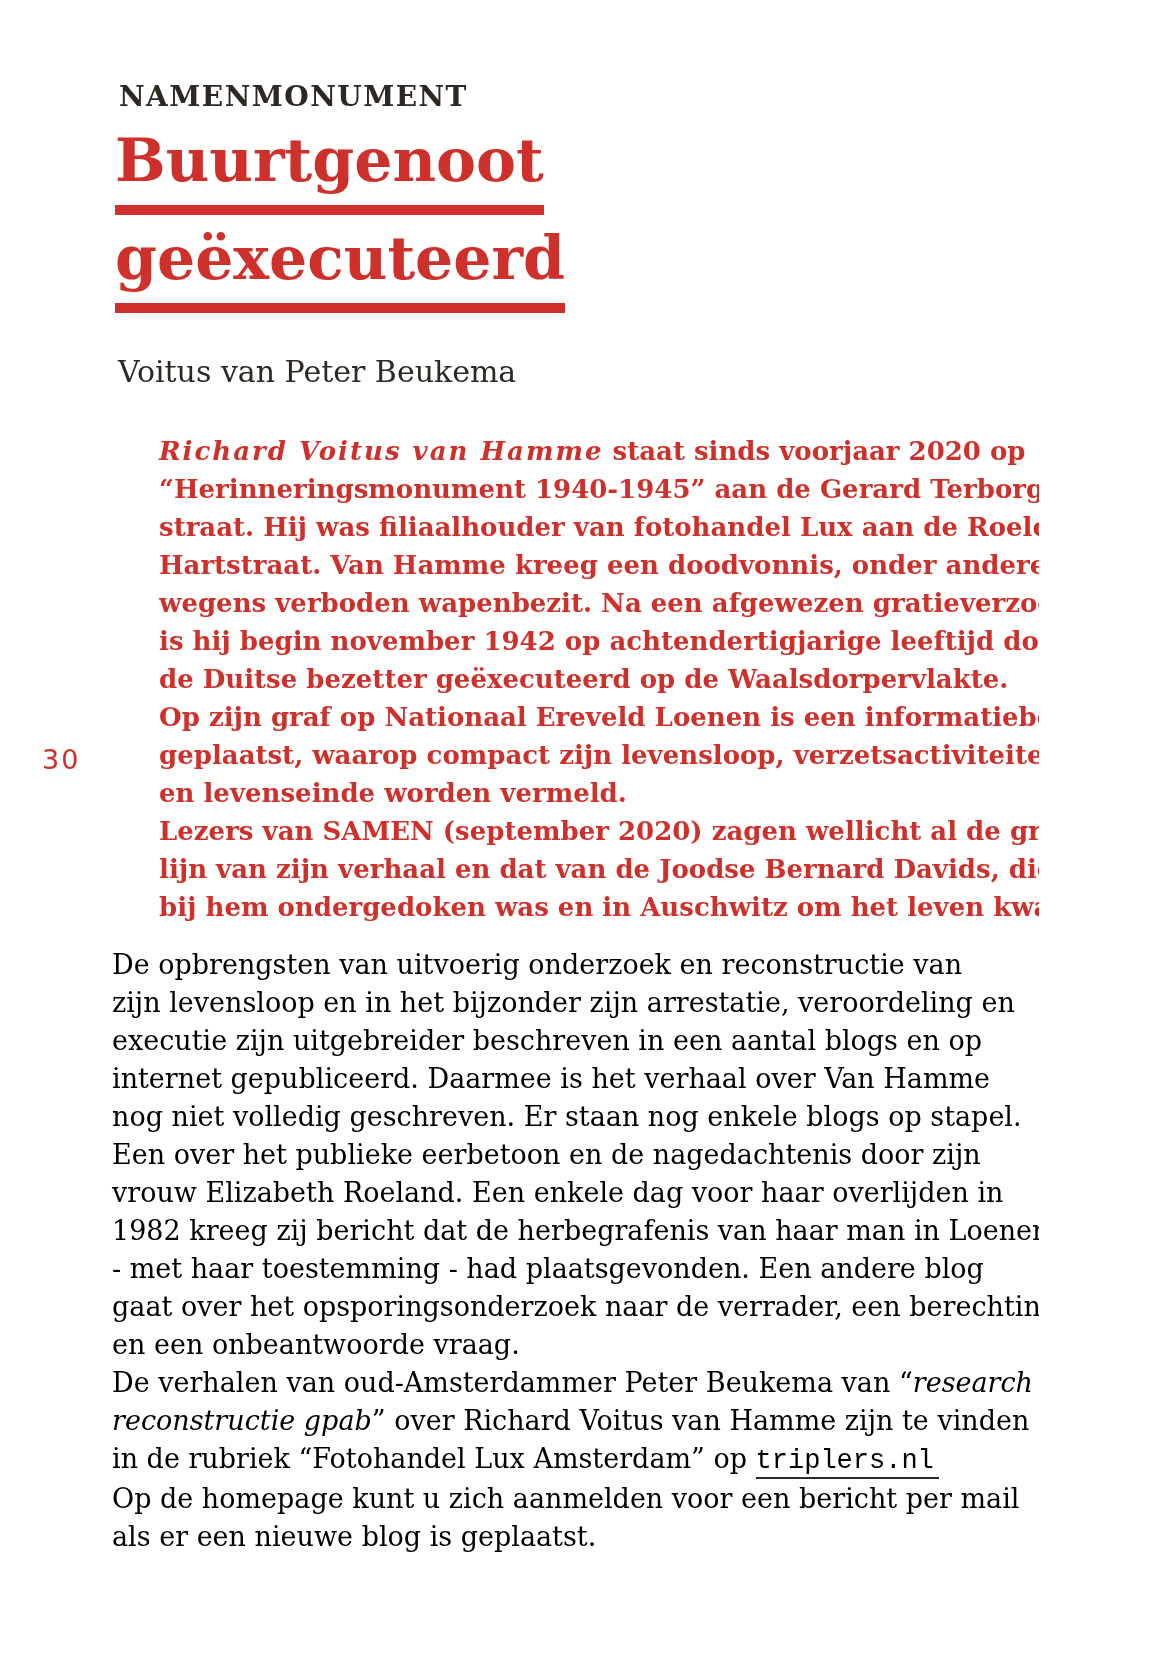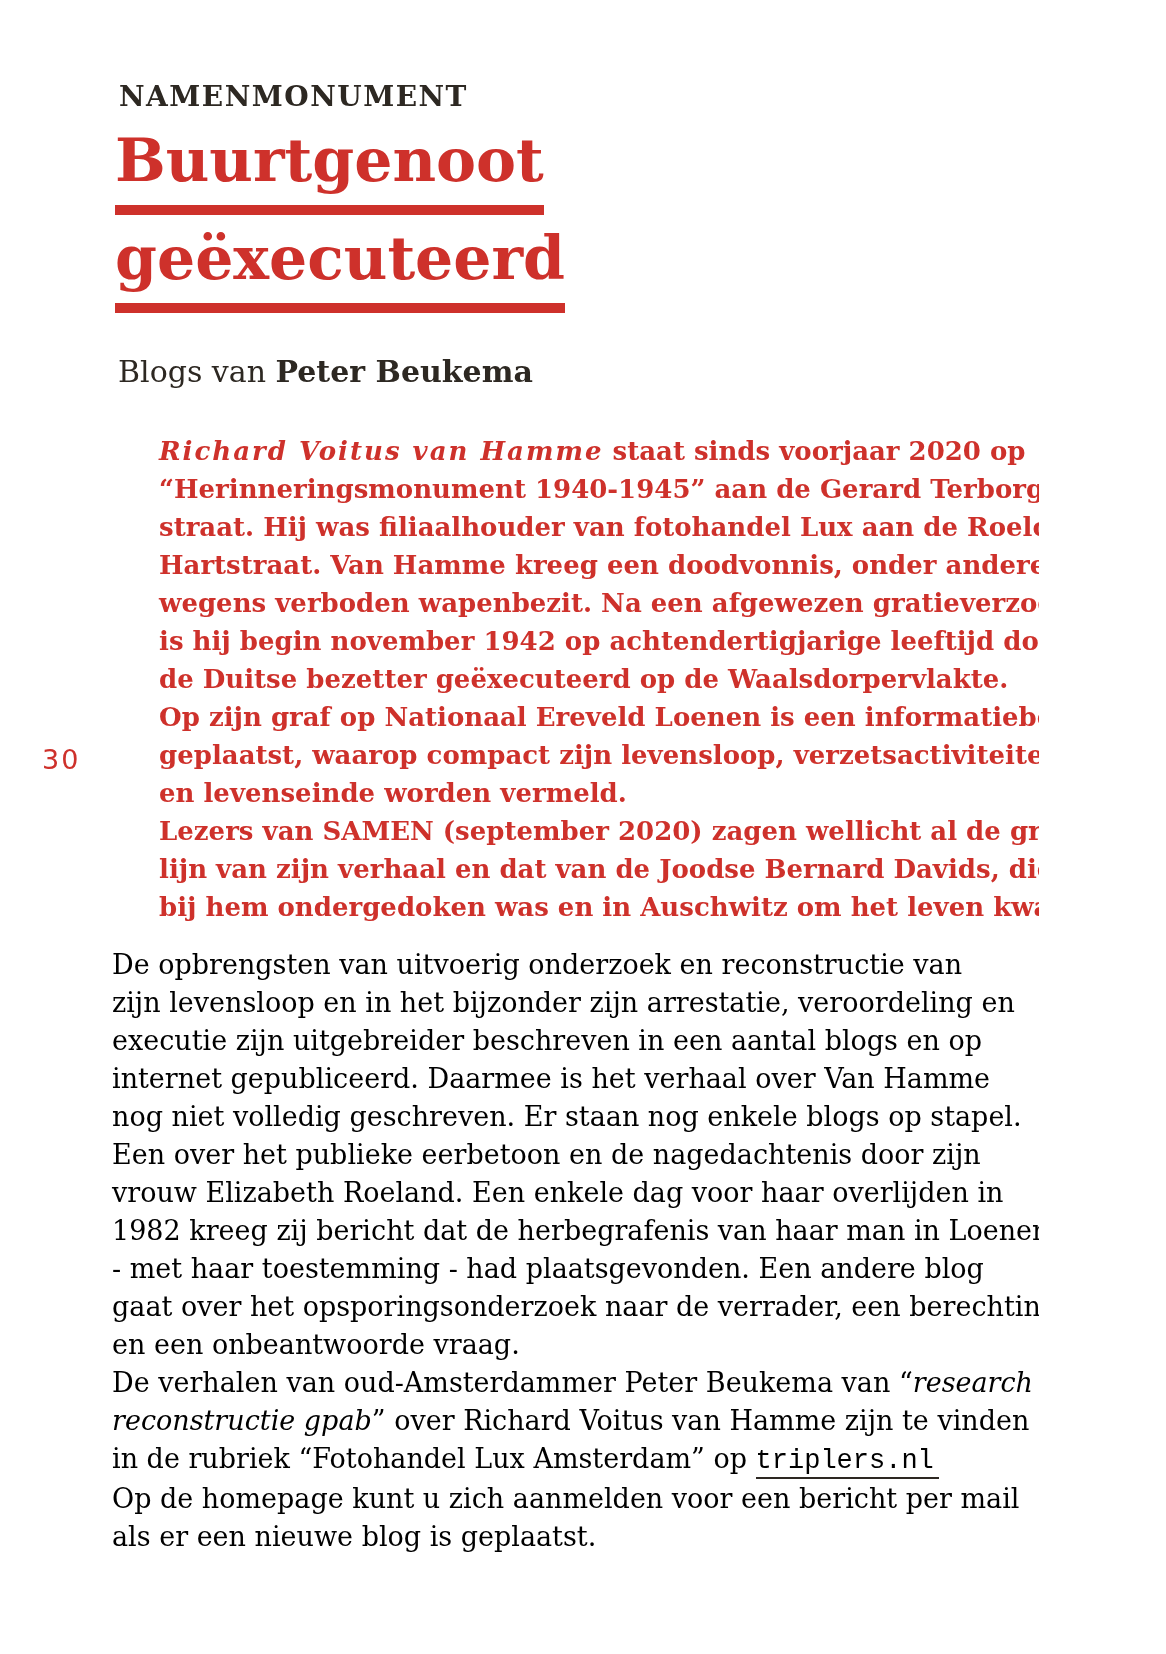--- a/index.html
+++ b/index.html
@@ -24,21 +24,21 @@
   .title-line{
     display:table;
     padding-bottom:15px;
     border-bottom:10px solid #ce312b;
   }
   .title-line + .title-line{margin-top:13px;text-align:right;}
   .byline{
     position:absolute;left:118px;top:354px;
     font-size:30px;line-height:36px;color:#2d2822;
   }
-  .byline-author{font-weight:bold;}
+  .byline-author{font-weight:normal;}
   .intro{
     position:absolute;left:155px;top:428px;margin:4px;
     font-size:26px;line-height:38px;font-weight:bold;
     color:#ce312b;white-space:pre;
   }
   .intro-lead{font-style:italic;letter-spacing:2px;}
   .bodytext{
     position:absolute;left:112px;top:946px;margin:0;
     font-size:27px;line-height:38px;font-weight:normal;
     color:#000000;white-space:pre;
@@ -62,21 +62,21 @@
 
 <div class="page">
 
   <div class="kicker">NAMENMONUMENT</div>
 
   <h1 class="title">
       <span class="title-line">Buurtgenoot</span>
       <span class="title-line">geëxecuteerd</span>
     </h1>
 
-  <div class="byline"><span>Blogs van </span><span class="byline-author">Peter Beukema</span></div>
+  <div class="byline"><span>Voitus van </span><span class="byline-author">Peter Beukema</span></div>
 
   <p class="intro"><span class="intro-lead">Richard Voitus van Hamme</span><span> staat sinds voorjaar 2020 op
 “Herinneringsmonument 1940-1945” aan de Gerard Terborg-
 straat. Hij was filiaalhouder van fotohandel Lux aan de Roelof
 Hartstraat. Van Hamme kreeg een doodvonnis, onder andere
 wegens verboden wapenbezit. Na een afgewezen gratieverzoek
 is hij begin november 1942 op achtendertigjarige leeftijd door
 de Duitse bezetter geëxecuteerd op de Waalsdorpervlakte.
 Op zijn graf op Nationaal Ereveld Loenen is een informatiebordje
 geplaatst, waarop compact zijn levensloop, verzetsactiviteiten

